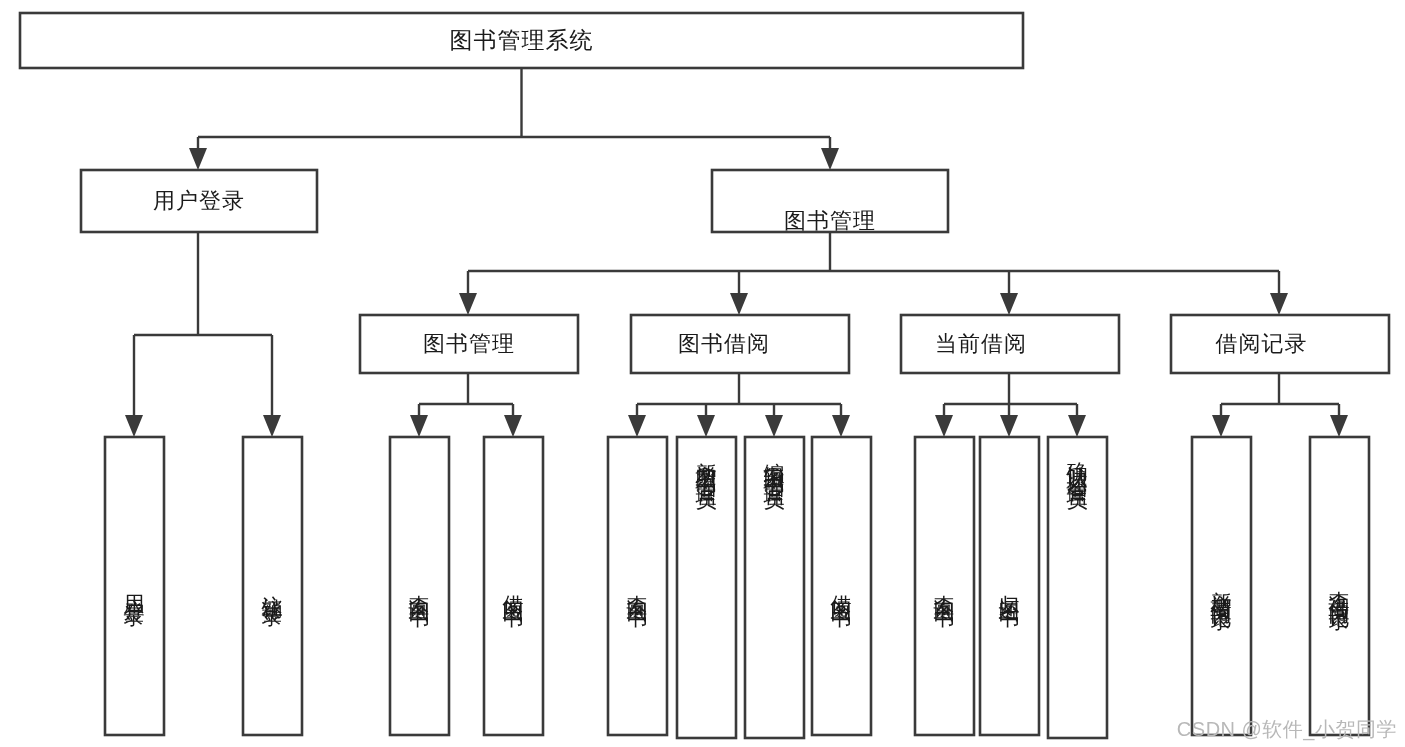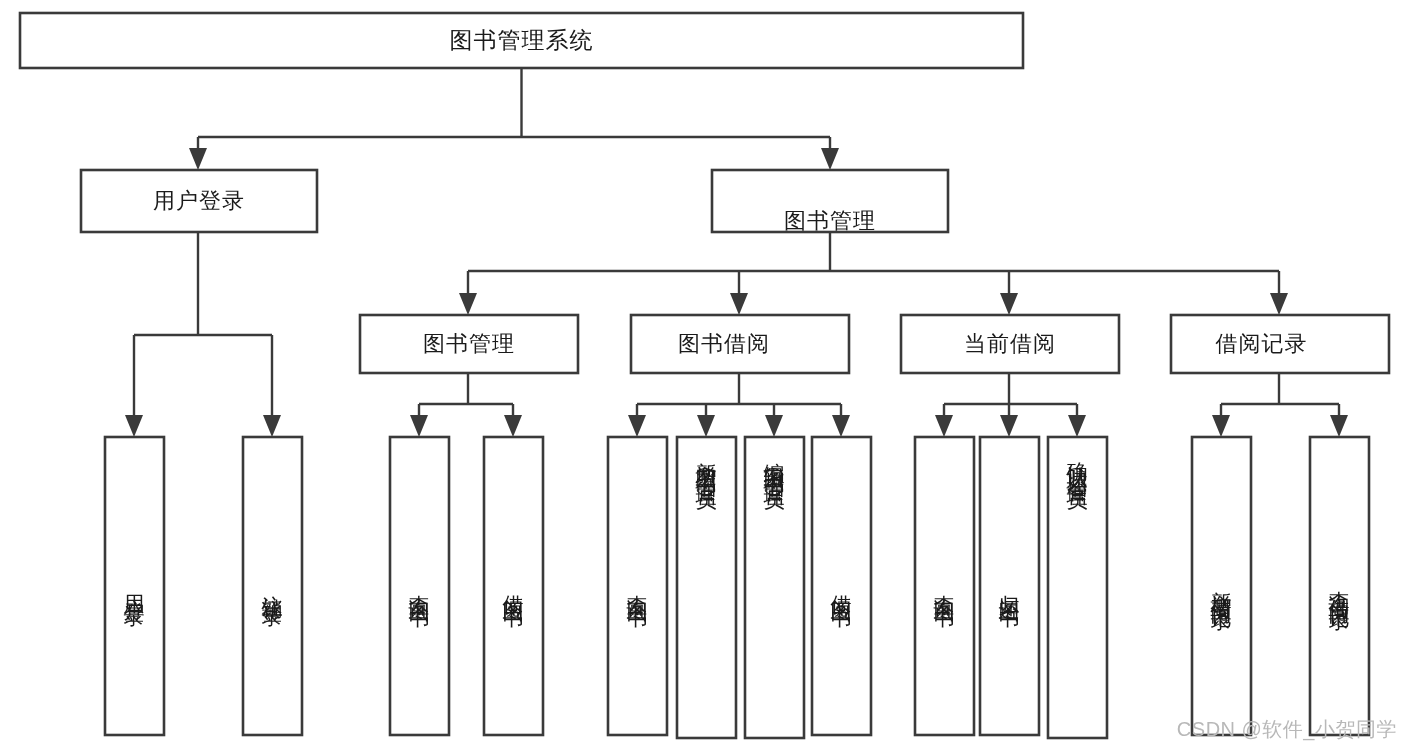--- a/index.html
+++ b/index.html
@@ -205,21 +205,21 @@
   </div>
 
   <div class="hlabel-wrap" style="left:360px; top:315px; width:218px; height:58px;">
     <span class="hlabel-text">图书管理</span>
   </div>
 
   <div class="hlabel-wrap" style="left:631px; top:315px; width:186px; height:58px;">
     <span class="hlabel-text">图书借阅</span>
   </div>
 
-  <div class="hlabel-wrap" style="left:901px; top:315px; width:218px; height:58px;">
+  <div class="hlabel-wrap" style="left:872px; top:315px; width:218px; height:58px;">
     <span class="hlabel-text">当前借阅</span>
   </div>
 
   <div class="hlabel-wrap" style="left:1171px; top:315px; width:181px; height:58px;">
     <span class="hlabel-text">借阅记录</span>
   </div>
 
   <div class="vlabel-wrap" style="left:105px; top:437px; width:59px; height:298px;">
     <span class="vlabel-text">用户登录</span>
   </div>

